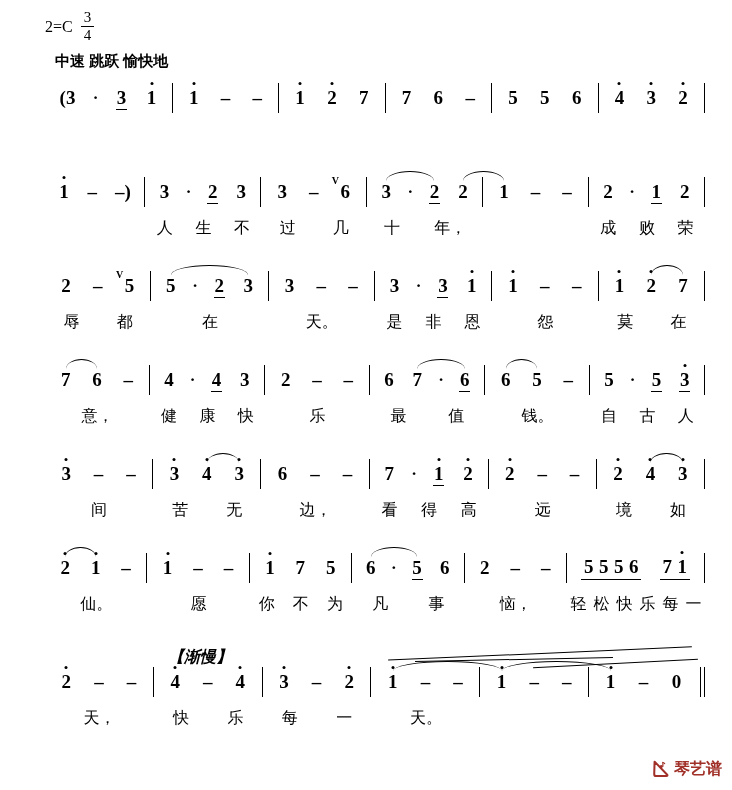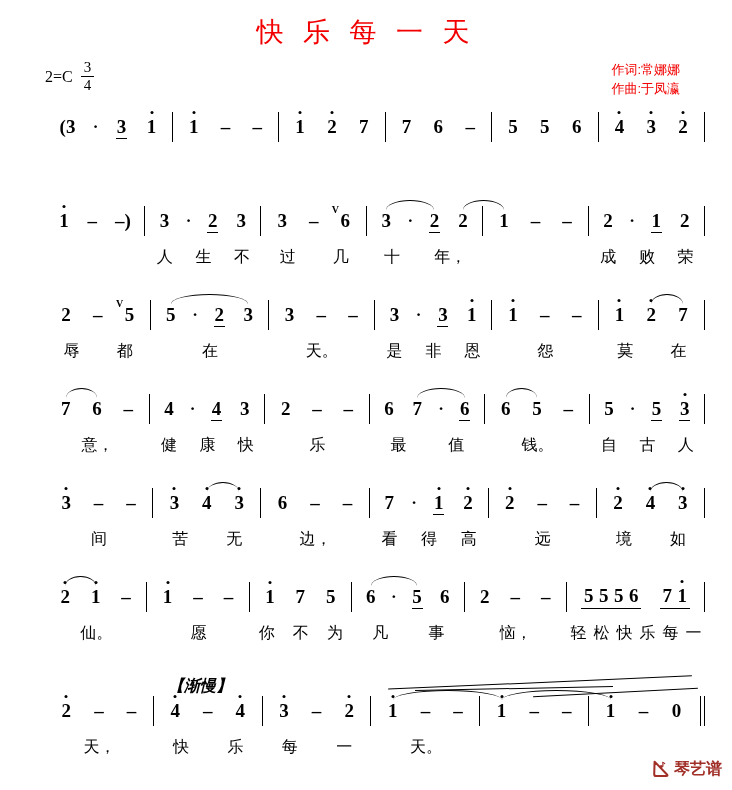--- a/index.html
+++ b/index.html
@@ -39,36 +39,32 @@
   .stray{position:absolute;height:1px;background:#000;}
   .finalbar{width:3px;height:30px;border-left:1px solid #000;border-right:1px solid #000;
       margin-left:2px;align-self:flex-start;}
   .logo{position:absolute;right:10px;bottom:10px;display:flex;align-items:center;gap:2px;}
   .logo-text{font-size:16px;font-weight:bold;}
 </style>
 </head>
 <body>
 
 <div class="page">
-  <div class="title" style="color: rgb(242, 0, 0);">快 乐 每 一 天</div>
 
   <div class="meta-row">
     <div class="keysig">
       <span>2=C</span>
       <span class="frac">
         <span class="ft">3</span>
         <span class="fb">4</span>
       </span>
     </div>
-    <div class="credits" style="color: rgb(242, 0, 0);">
-      <div>作词:常娜娜</div>
-      <div>作曲:于凤瀛</div>
-    </div>
   </div>
 
+  <div class="tempo">中速  跳跃 愉快地</div>
 
   <div class="score" id="score">
       <div class="system">
         <div class="srow">
           <div class="measure" style="flex-grow: 1.2;">
             <div class="m-notes">
               <span class="tk">(3</span>
               <span class="tk dsep">·</span>
               <span class="tk un">3</span>
               <span class="tk hi">1</span>

